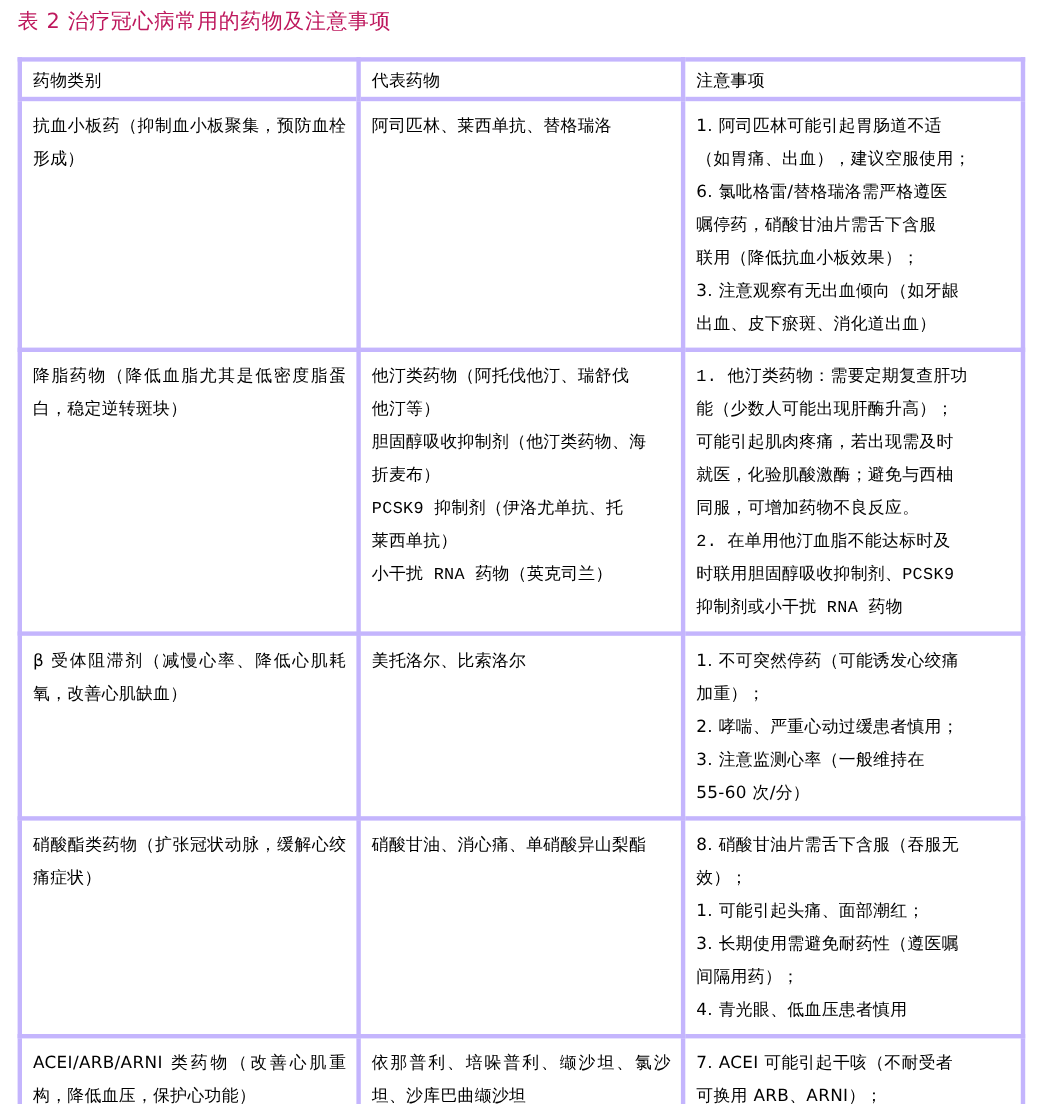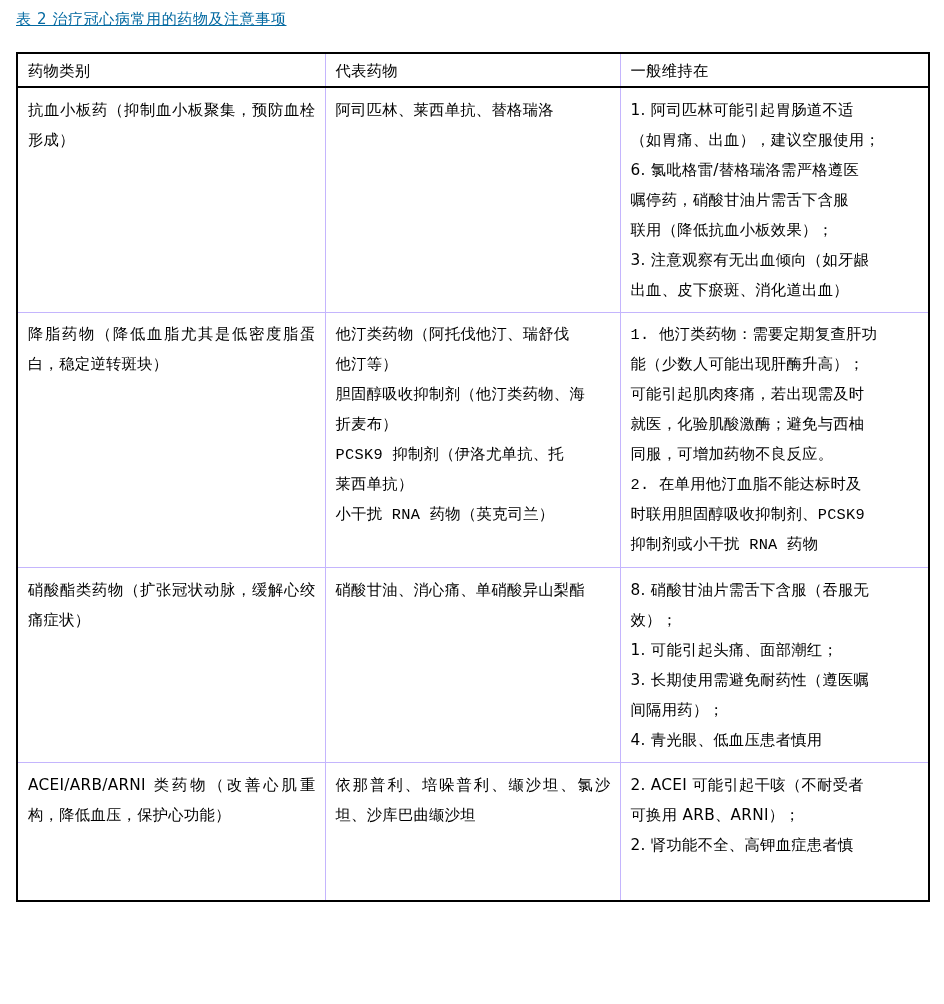--- a/index.html
+++ b/index.html
@@ -17,44 +17,43 @@
   .page {
     position: relative;
     width: 944px;
     height: 1004px;
     box-sizing: border-box;
   }
   .caption {
     position: absolute;
     left: 16px;
     top: 8px;
-    font-size: 15px;
+    font-size: 19px;
     line-height: 22px;
     letter-spacing: 0.6px;
     white-space: nowrap;
-    color: #0369a1;
-    text-decoration: underline;
+    color: #be185d;
   }
   .table-wrap {
     position: absolute;
     left: 16px;
     top: 52px;
     width: 912px;
   }
   table.drug-table {
     border-collapse: collapse;
     width: 912px;
     table-layout: fixed;
     border: 2px solid #000;
   }
   table.drug-table col.c1 { width: 308px; }
   table.drug-table col.c2 { width: 295px; }
   table.drug-table col.c3 { width: 309px; }
   table.drug-table td {
-    border: 1px solid #c4b5fd;
+    border: 4px solid #c4b5fd;
     vertical-align: top;
     padding: 7px 9px 7px 10px;
     font-size: 15.3px;
     line-height: 30px;
     letter-spacing: 0.3px;
     text-align: justify;
     text-justify: inter-ideograph;
     word-break: break-all;
     color: #000;
   }
@@ -86,21 +85,21 @@
     <table class="drug-table">
       <colgroup>
         <col class="c1">
           <col class="c2">
           <col class="c3">
       </colgroup>
       <tbody>
         <tr class="header-row">
           <td>药物类别</td>
           <td>代表药物</td>
-          <td>一般维持在</td>
+          <td>注意事项</td>
         </tr>
 
         <tr class="r1">
           <td>抗血小板药（抑制血小板聚集，预防血栓形成）</td>
           <td>阿司匹林、莱西单抗、替格瑞洛</td>
           <td class="cell-lines">
             <div>1. 阿司匹林可能引起胃肠道不适</div>
             <div>（如胃痛、出血），建议空服使用；</div>
             <div>6. 氯吡格雷/替格瑞洛需严格遵医</div>
             <div>嘱停药，硝酸甘油片需舌下含服</div>
@@ -126,39 +125,50 @@
             <div>能（少数人可能出现肝酶升高）；</div>
             <div>可能引起肌肉疼痛，若出现需及时</div>
             <div>就医，化验肌酸激酶；避免与西柚</div>
             <div>同服，可增加药物不良反应。</div>
             <div>2. 在单用他汀血脂不能达标时及</div>
             <div>时联用胆固醇吸收抑制剂、PCSK9</div>
             <div>抑制剂或小干扰 RNA 药物</div>
           </td>
         </tr>
 
+        <tr class="r3">
+          <td>β 受体阻滞剂（减慢心率、降低心肌耗氧，改善心肌缺血）</td>
+          <td>美托洛尔、比索洛尔</td>
+          <td class="cell-lines">
+            <div>1. 不可突然停药（可能诱发心绞痛</div>
+            <div>加重）；</div>
+            <div>2. 哮喘、严重心动过缓患者慎用；</div>
+            <div>3. 注意监测心率（一般维持在</div>
+            <div>55-60 次/分）</div>
+          </td>
+        </tr>
 
         <tr class="r4">
           <td>硝酸酯类药物（扩张冠状动脉，缓解心绞痛症状）</td>
           <td>硝酸甘油、消心痛、单硝酸异山梨酯</td>
           <td class="cell-lines">
             <div>8. 硝酸甘油片需舌下含服（吞服无</div>
             <div>效）；</div>
             <div>1. 可能引起头痛、面部潮红；</div>
             <div>3. 长期使用需避免耐药性（遵医嘱</div>
             <div>间隔用药）；</div>
             <div>4. 青光眼、低血压患者慎用</div>
           </td>
         </tr>
 
         <tr class="r5">
           <td>ACEI/ARB/ARNI 类药物（改善心肌重构，降低血压，保护心功能）</td>
           <td>依那普利、培哚普利、缬沙坦、氯沙坦、沙库巴曲缬沙坦</td>
           <td class="cell-lines">
-            <div>2. ACEI 可能引起干咳（不耐受者</div>
+            <div>7. ACEI 可能引起干咳（不耐受者</div>
             <div>可换用 ARB、ARNI）；</div>
             <div>2. 肾功能不全、高钾血症患者慎</div>
 
           </td>
         </tr>
       </tbody>
     </table>
   </div>
 
 </div>

